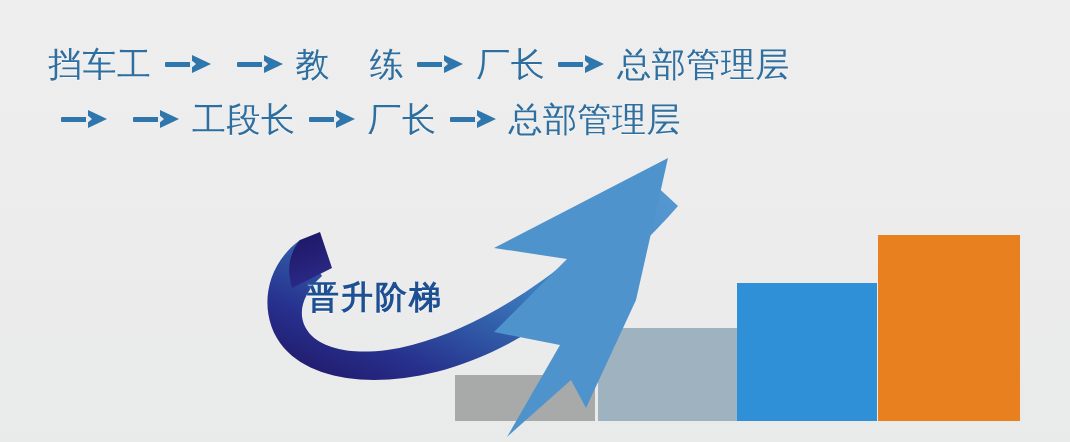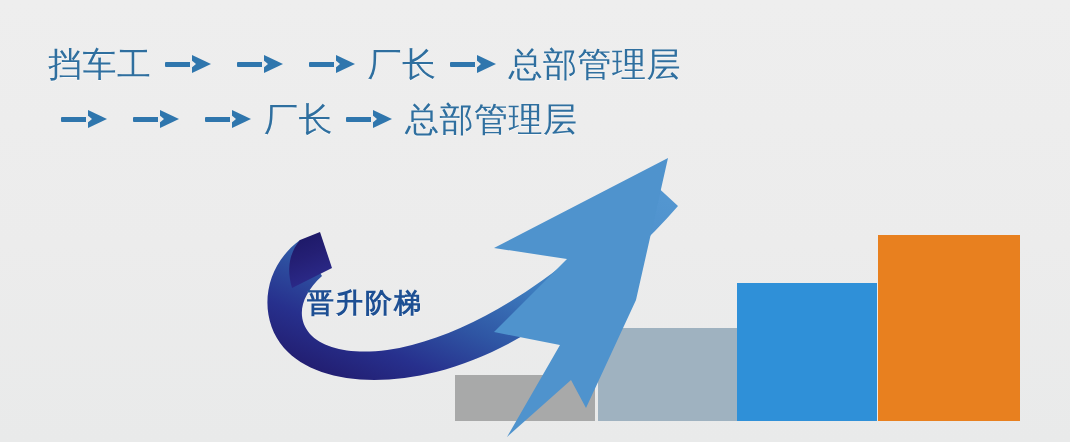--- a/index.html
+++ b/index.html
@@ -104,22 +104,22 @@
     top: 0;
     width: 1070px;
     height: 442px;
     pointer-events: none;
   }
 
   
   .swoosh-caption {
     position: absolute;
     left: 307px;
-    top: 290px;
-    font-size: 27px;
+    top: 281px;
+    font-size: 32px;
     font-weight: bold;
     color: #1d4f93;
     letter-spacing: 2px;
     line-height: 1;
     white-space: pre;
     text-shadow: 0 1px 1px rgba(255,255,255,0.75);
   }
 </style>
 </head>
 <body style="background: rgb(236, 236, 236);">
@@ -133,20 +133,21 @@
       <span class="arrow-glyph">
         <span class="shaft"></span>
         <span class="head"></span>
         <span class="notch"></span>
       </span>
       <span class="arrow-glyph">
         <span class="shaft"></span>
         <span class="head"></span>
         <span class="notch"></span>
       </span>
+      <span class="node-label" style="color: rgb(47, 111, 159);">教    练</span>
       <span class="arrow-glyph">
         <span class="shaft"></span>
         <span class="head"></span>
         <span class="notch"></span>
       </span>
       <span class="node-label" style="color: rgb(47, 111, 159);">厂长</span>
       <span class="arrow-glyph">
         <span class="shaft"></span>
         <span class="head"></span>
         <span class="notch"></span>
@@ -158,20 +159,21 @@
       <span class="arrow-glyph">
         <span class="shaft"></span>
         <span class="head"></span>
         <span class="notch"></span>
       </span>
       <span class="arrow-glyph">
         <span class="shaft"></span>
         <span class="head"></span>
         <span class="notch"></span>
       </span>
+      <span class="node-label" style="color: rgb(47, 111, 159);">工段长</span>
       <span class="arrow-glyph">
         <span class="shaft"></span>
         <span class="head"></span>
         <span class="notch"></span>
       </span>
       <span class="node-label" style="color: rgb(47, 111, 159);">厂长</span>
       <span class="arrow-glyph">
         <span class="shaft"></span>
         <span class="head"></span>
         <span class="notch"></span>

